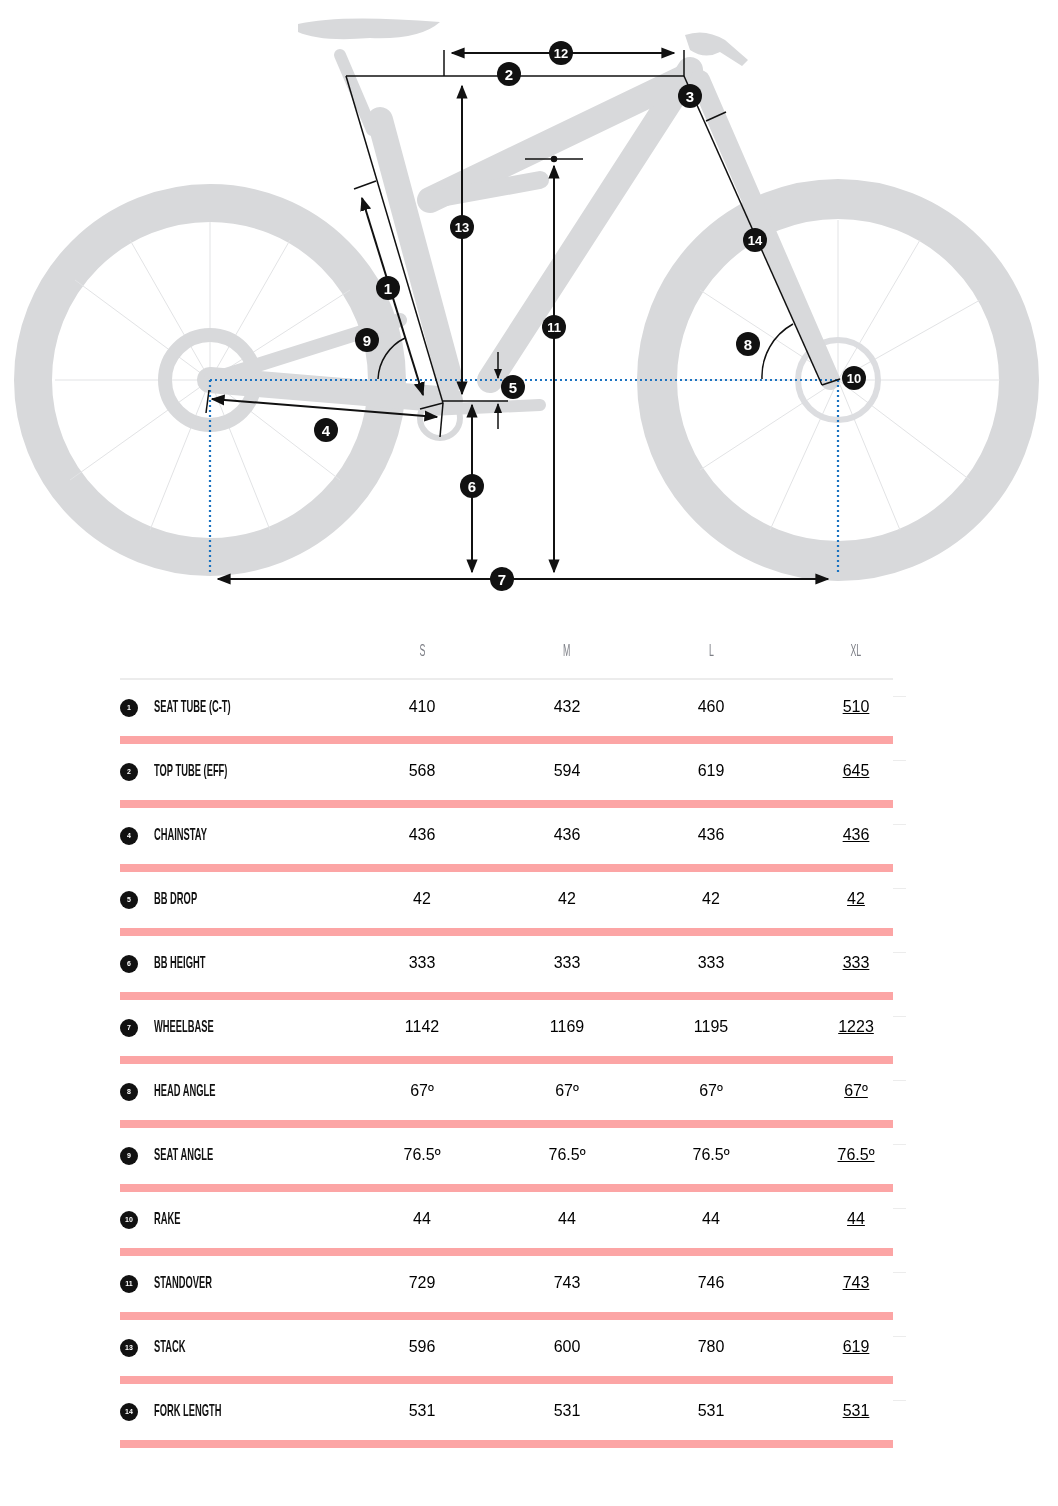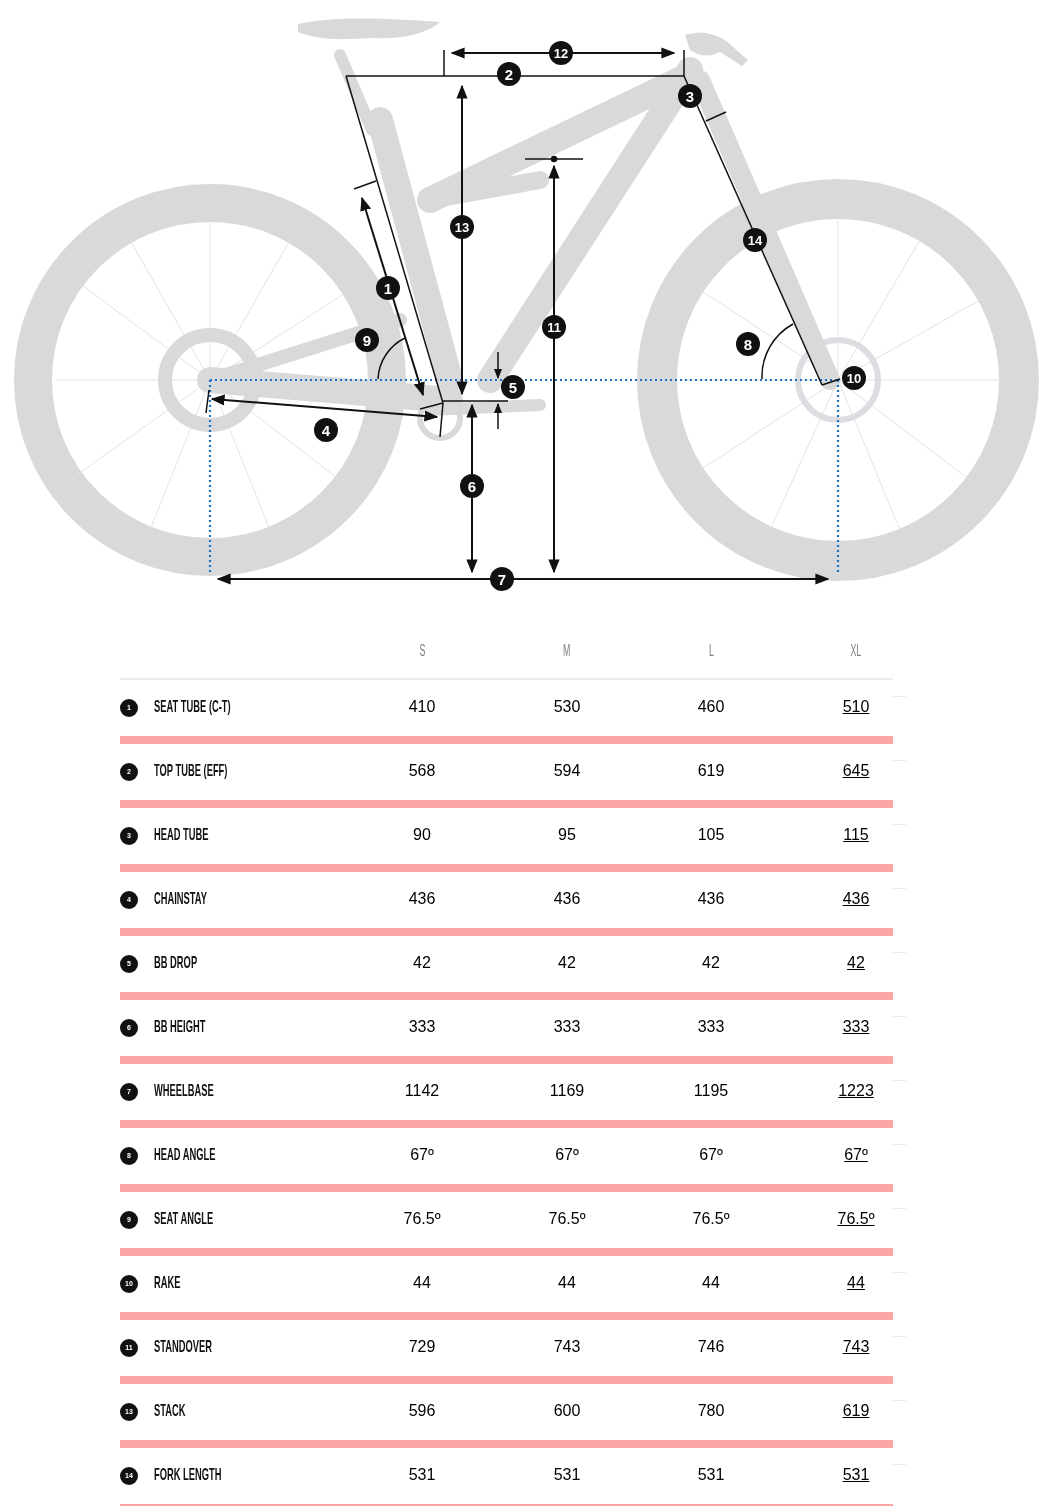--- a/index.html
+++ b/index.html
@@ -193,44 +193,35 @@
     <div class="col c1"><span>M</span></div>
     <div class="col c2"><span>L</span></div>
     <div class="col c3"><span>XL</span></div>
   </div>
 
   <div class="row">
       <div class="tick"></div>
     <div class="badge">1</div>
     <div class="label">SEAT TUBE (C-T)</div>
     <div class="val c0">410</div>
-    <div class="val c1">530</div>
+    <div class="val c1">432</div>
     <div class="val c2">460</div>
     <div class="val c3">510</div>
   </div>
   <div class="row">
       <div class="tick"></div>
     <div class="badge">2</div>
     <div class="label">TOP TUBE (EFF)</div>
     <div class="val c0">568</div>
     <div class="val c1">594</div>
     <div class="val c2">619</div>
     <div class="val c3">645</div>
   </div>
   <div class="row">
       <div class="tick"></div>
-    <div class="badge">3</div>
-    <div class="label">HEAD TUBE</div>
-    <div class="val c0">90</div>
-    <div class="val c1">95</div>
-    <div class="val c2">105</div>
-    <div class="val c3">115</div>
-  </div>
-  <div class="row">
-      <div class="tick"></div>
     <div class="badge">4</div>
     <div class="label">CHAINSTAY</div>
     <div class="val c0">436</div>
     <div class="val c1">436</div>
     <div class="val c2">436</div>
     <div class="val c3">436</div>
   </div>
   <div class="row">
       <div class="tick"></div>
     <div class="badge">5</div>

